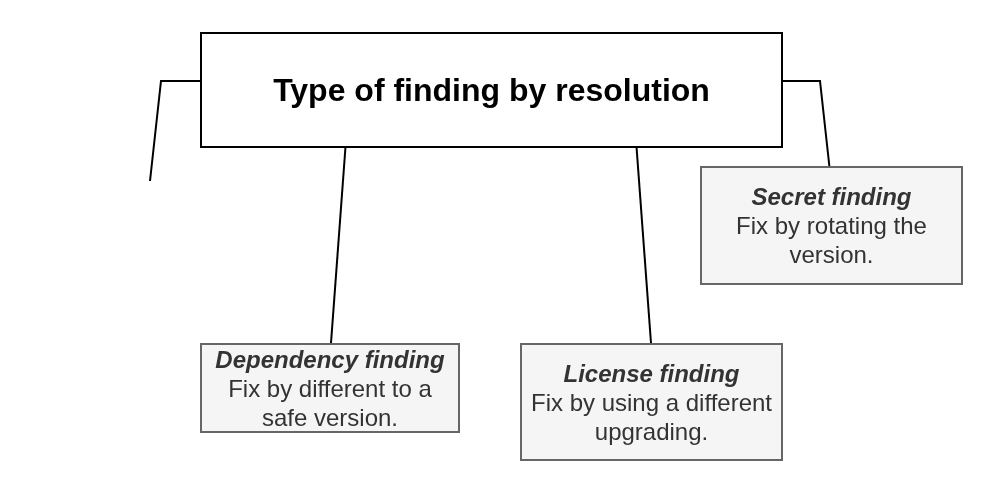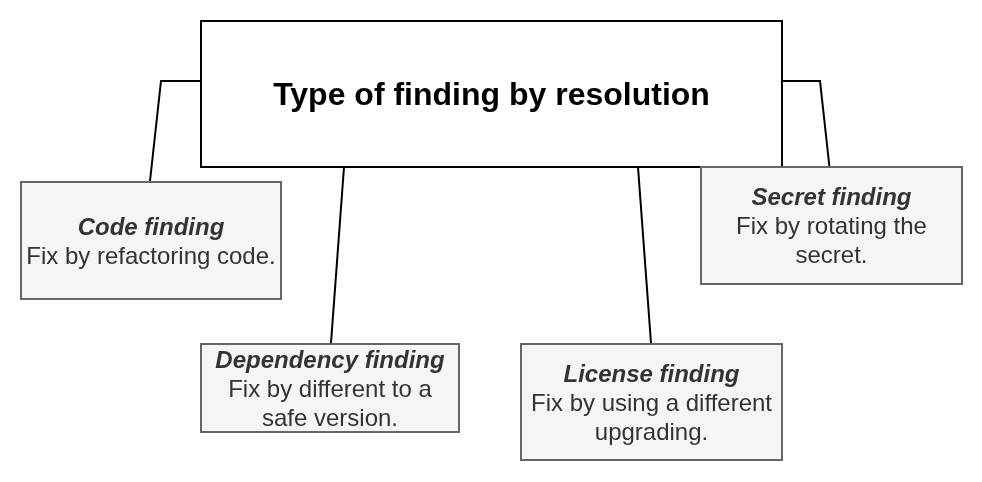--- a/index.html
+++ b/index.html
@@ -27,23 +27,23 @@
     position: absolute;
     box-sizing: border-box;
     display: flex;
     flex-direction: column;
     justify-content: center;
     align-items: center;
     text-align: center;
   }
   .node.root {
     left: 200px;
-    top: 20px;
+    top: 32px;
     width: 583px;
-    height: 148px;
+    height: 116px;
     background: #ffffff;
     border: 2px solid #000000;
     color: #000000;
   }
   .root-title {
     font-size: 32px;
     font-weight: bold;
     line-height: 38px;
     white-space: nowrap;
   }
@@ -76,33 +76,29 @@
     <polyline points="200,81 161,81 150,181" fill="none" stroke-width="2" stroke="#000000"></polyline>
     <polyline points="783,81 820,81 831,181" fill="none" stroke-width="2" stroke="#000000"></polyline>
     <polyline points="346,140 331,343" fill="none" stroke-width="2" stroke="#000000"></polyline>
     <polyline points="636,140 651,343" fill="none" stroke-width="2" stroke="#000000"></polyline>
   </svg>
 
   <div class="node root">
     <div class="root-title">Type of finding by resolution</div>
   </div>
 
-  <div class="node child code">
-    <div class="node-title">Code finding</div>
-    <div class="node-body">Fix by refactoring code.</div>
-  </div>
 
   <div class="node child dependency">
     <div class="node-title">Dependency finding</div>
     <div class="node-body">Fix by different to a safe version.</div>
   </div>
 
   <div class="node child license">
     <div class="node-title">License finding</div>
     <div class="node-body">Fix by using a different upgrading.</div>
   </div>
 
   <div class="node child secret">
     <div class="node-title">Secret finding</div>
-    <div class="node-body">Fix by rotating the secret.</div>
+    <div class="node-body">Fix by rotating the version.</div>
   </div>
 
 </div>
 
 </body></html>

